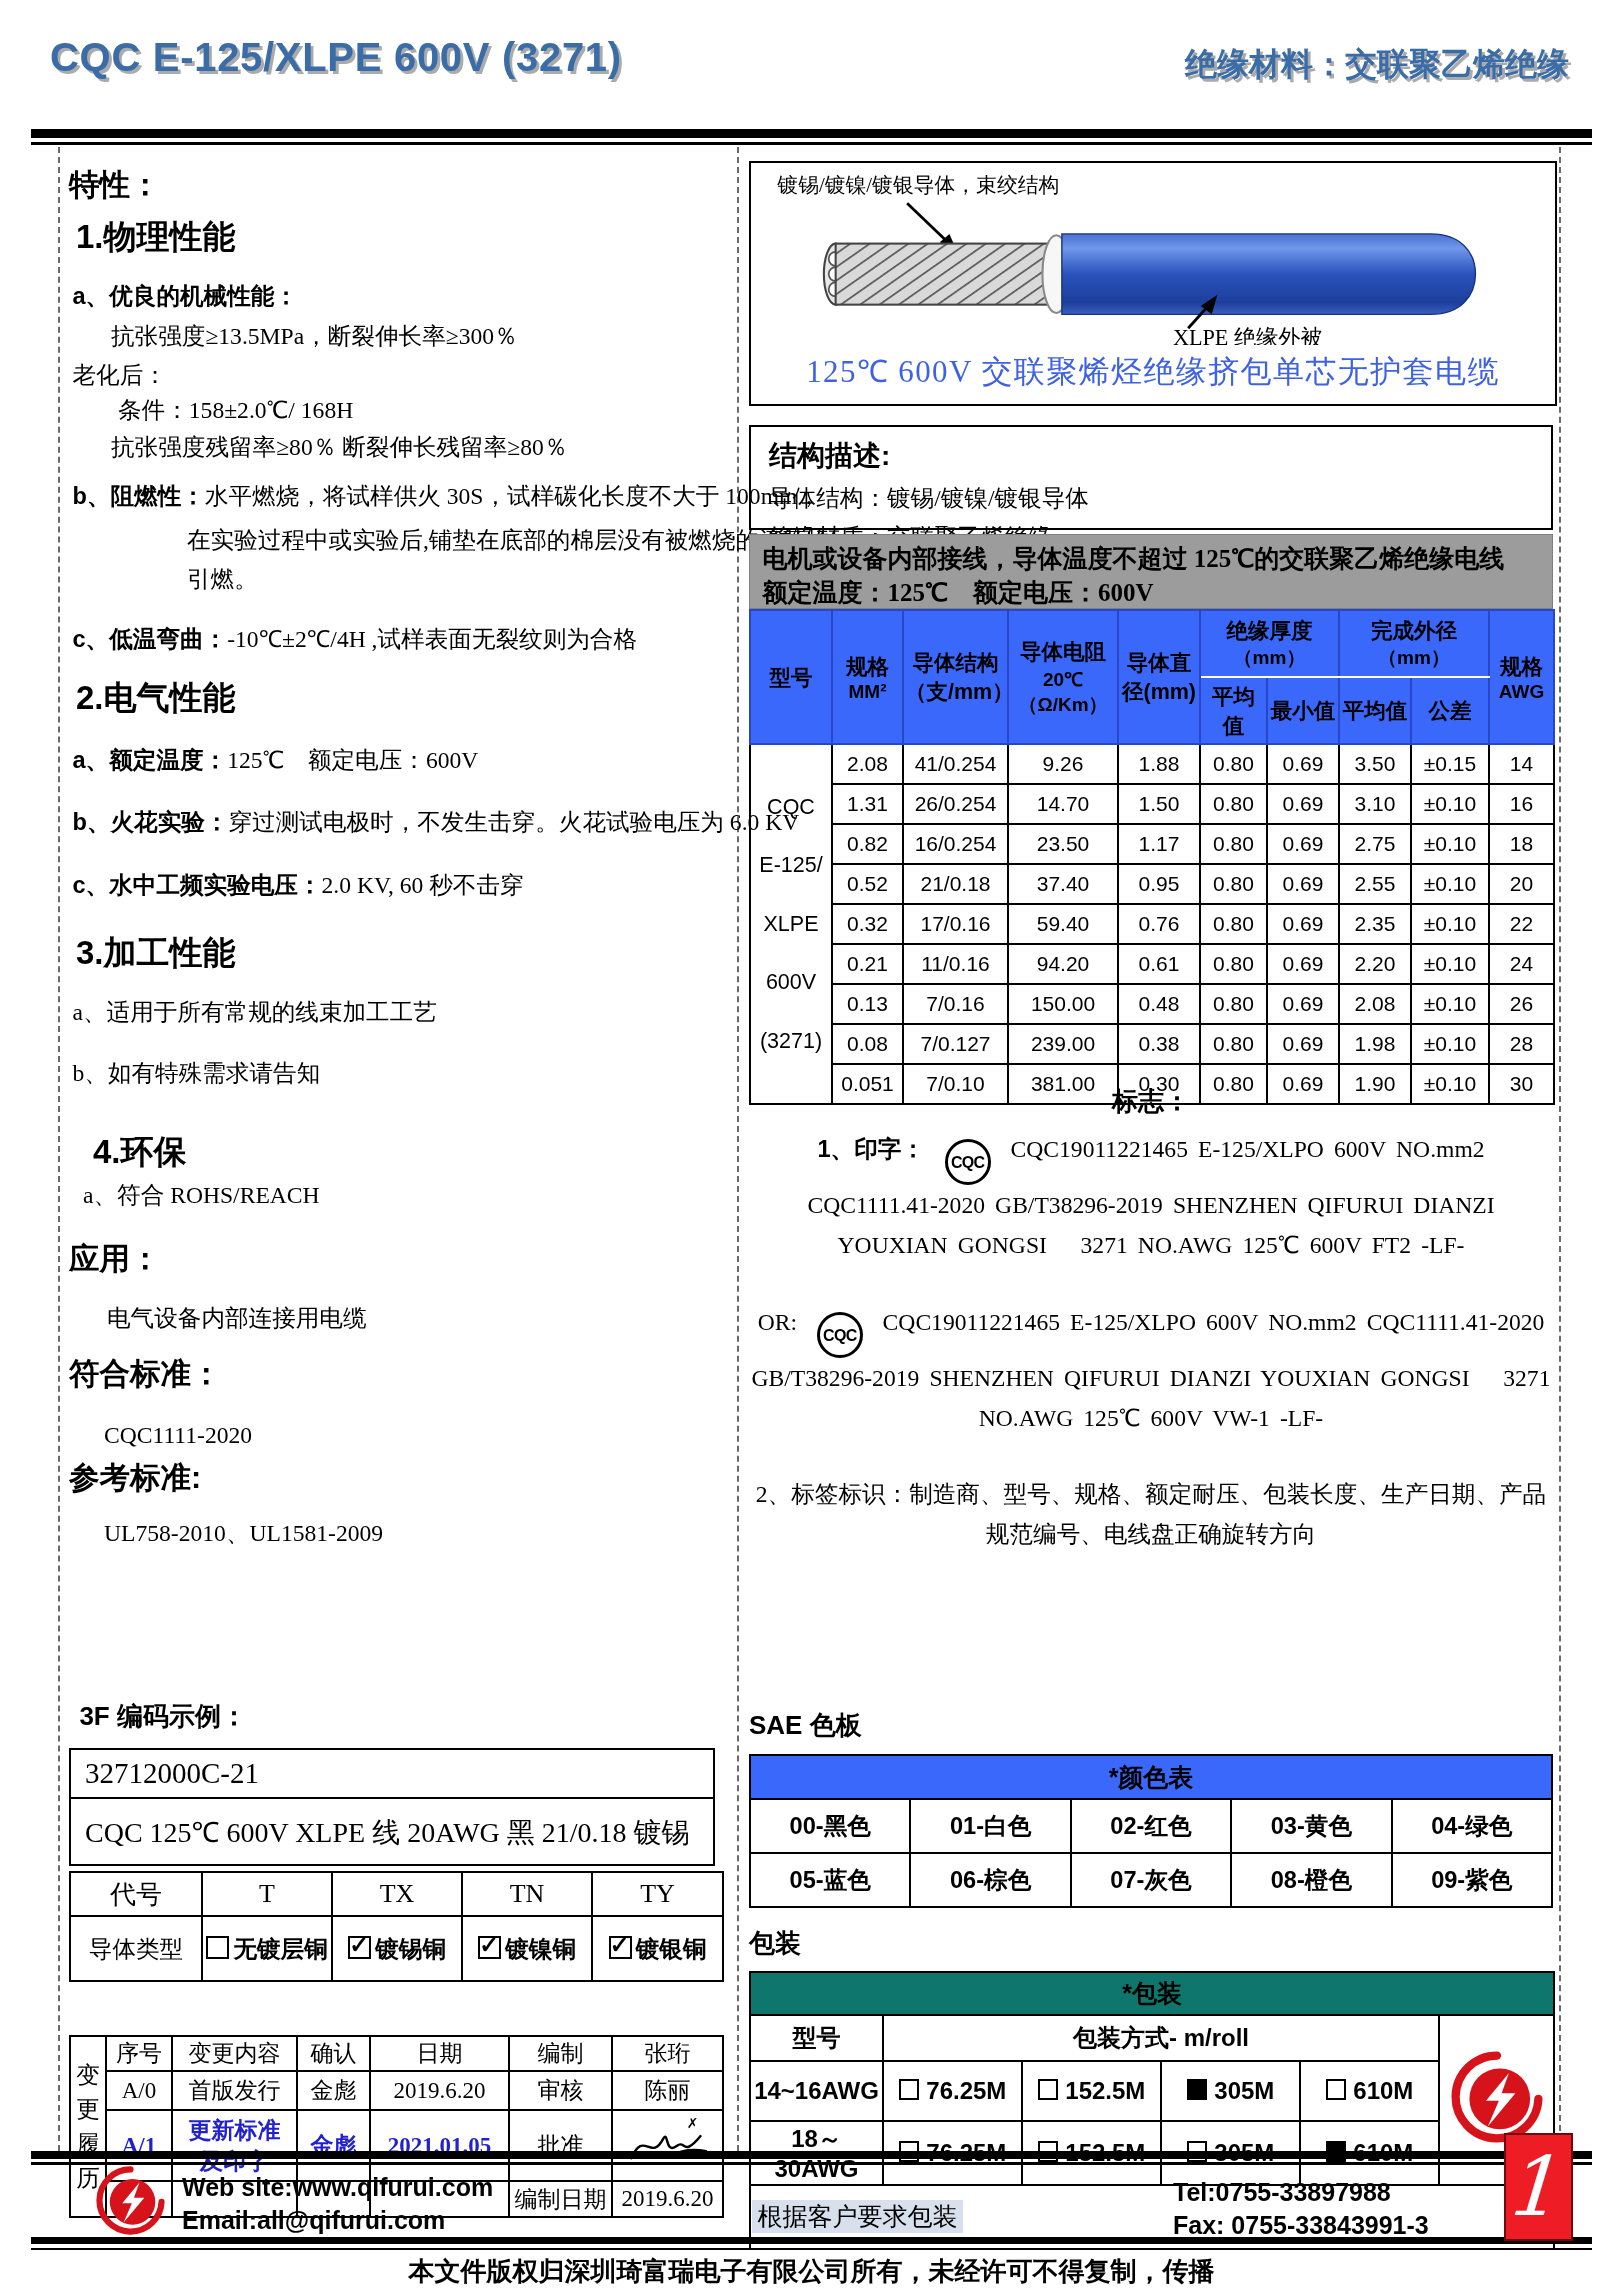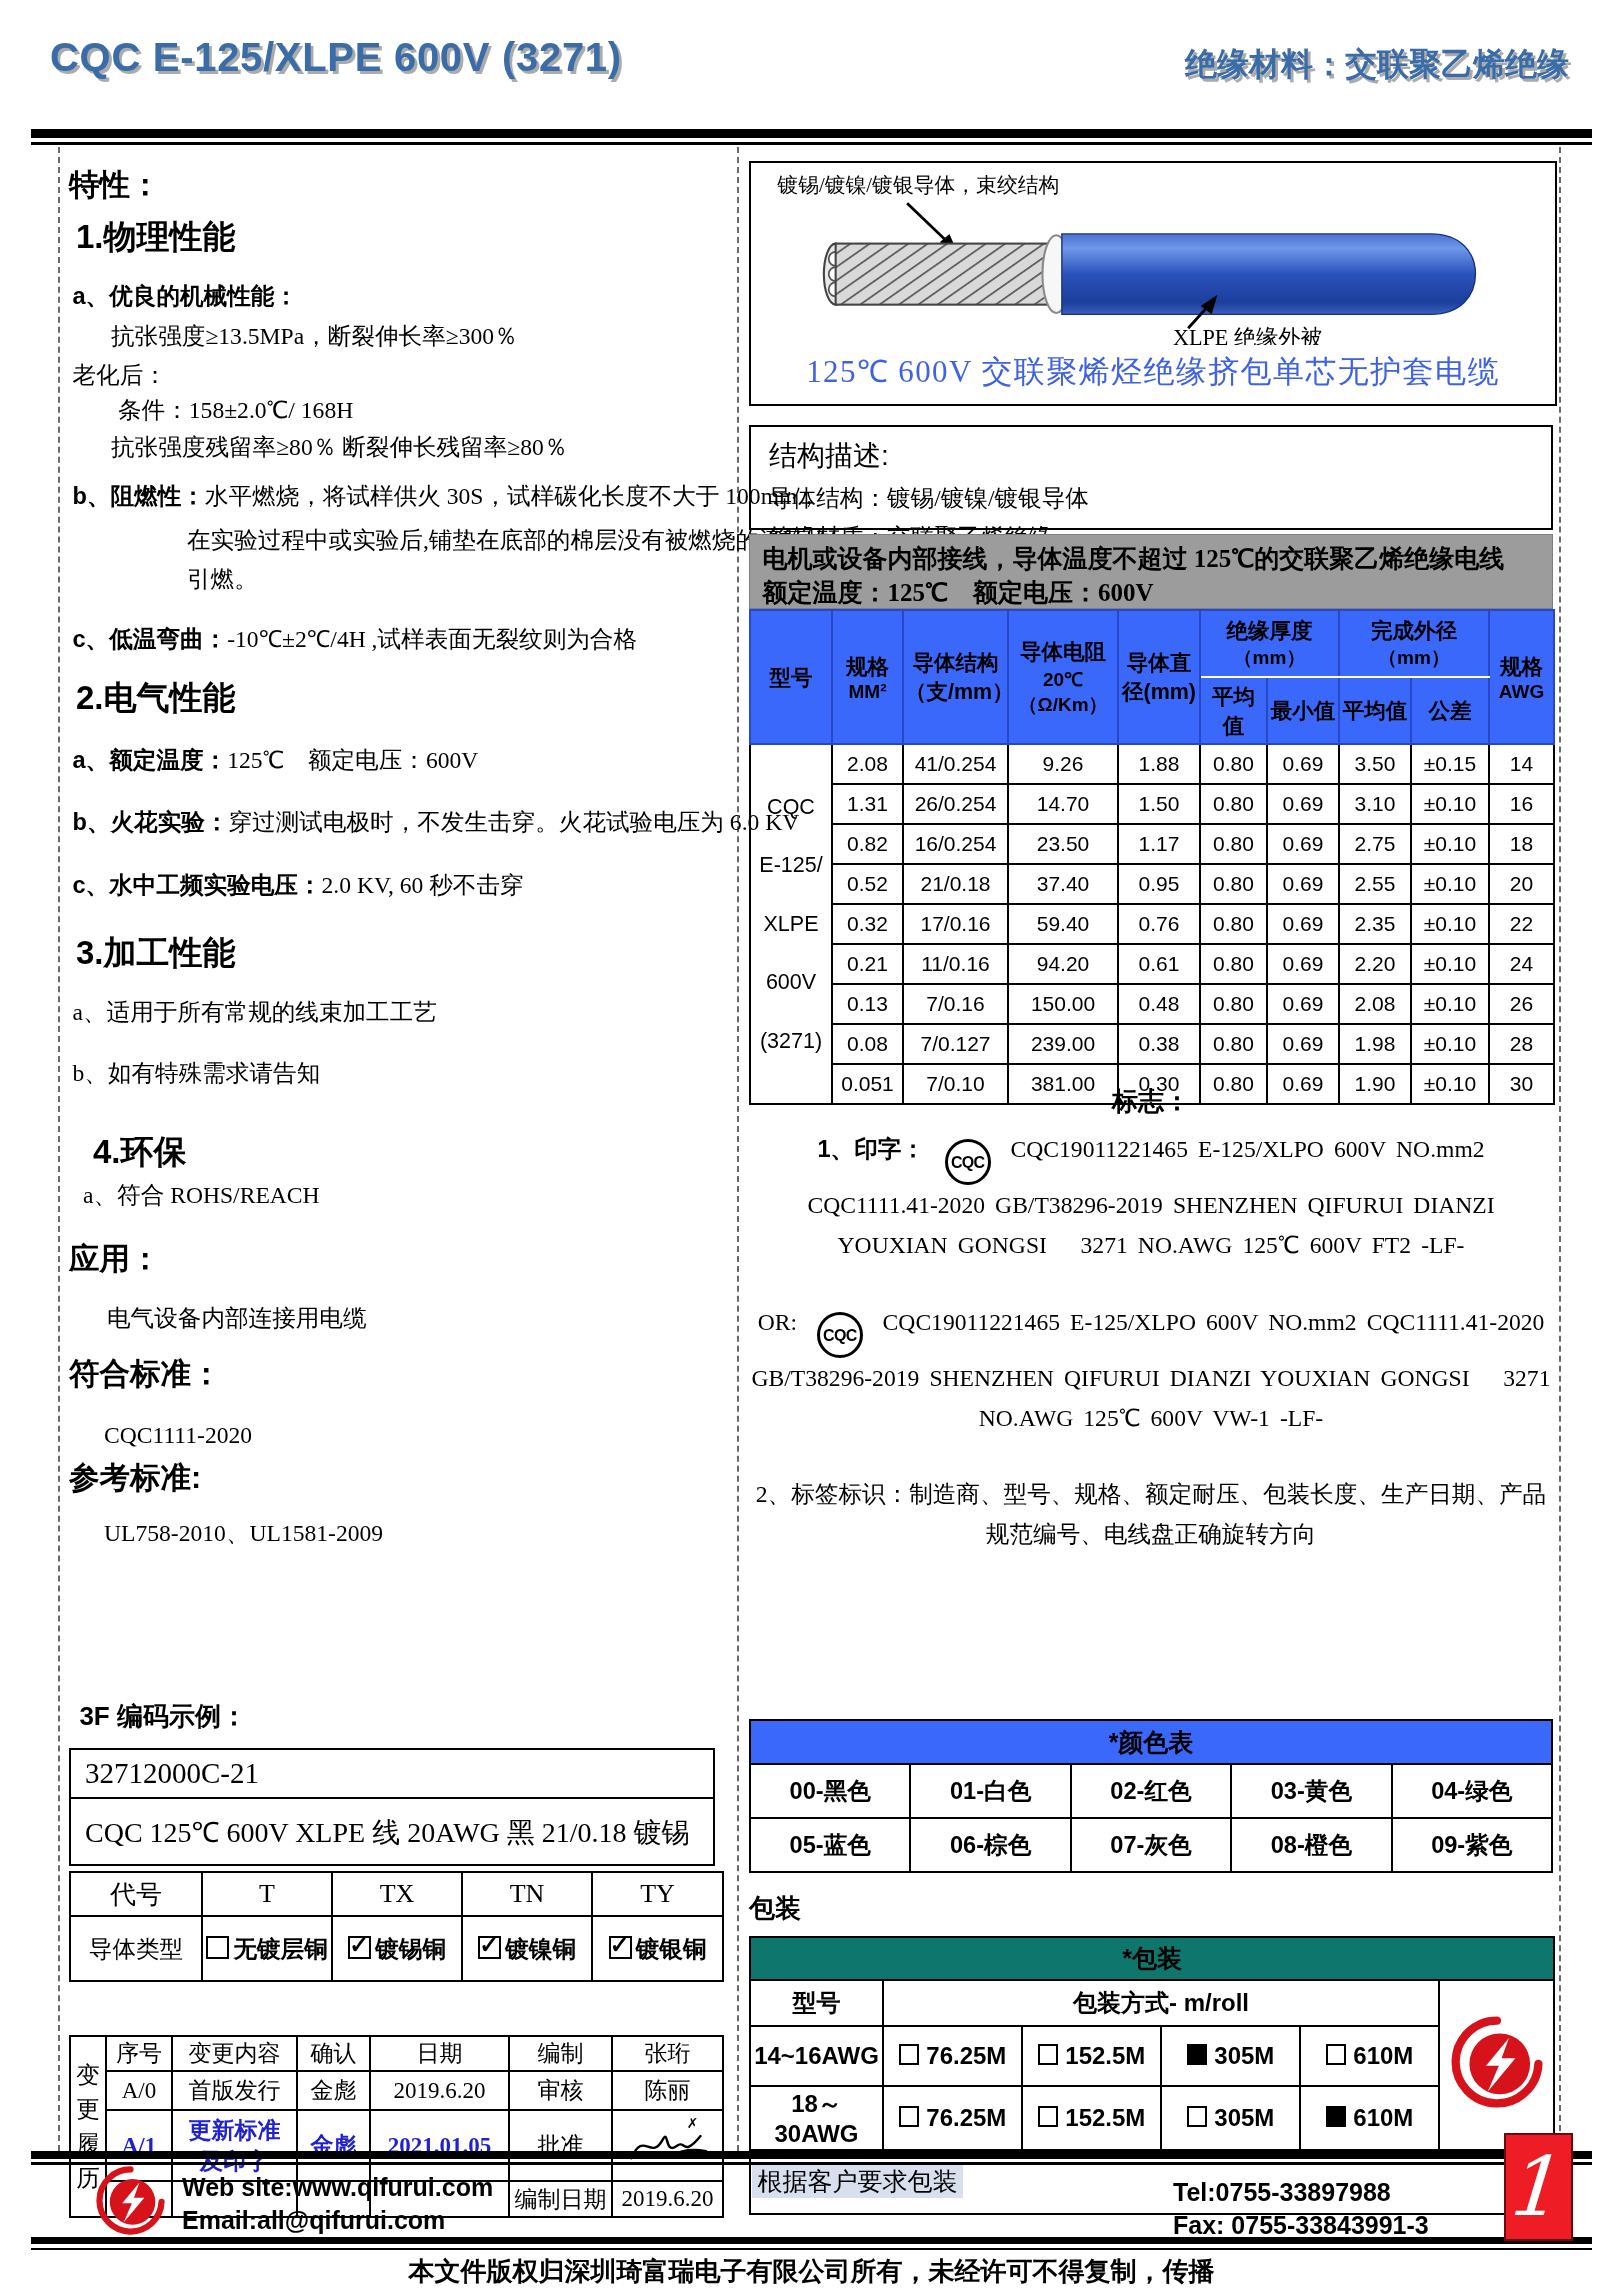--- a/index.html
+++ b/index.html
@@ -42,21 +42,21 @@
   .revtbl td{border:2.1px solid #000;text-align:center;font-size:23px;
              font-family:"Liberation Serif",serif;overflow:hidden;}
   .revtbl .side{font-size:23.6px;line-height:1.45;padding:0 4.2px;word-break:break-all;}
   .revtbl .blue{color:#2121ce;font-weight:bold;}
   
   .rcol-block{position:absolute;left:749px;width:804px;}
   .cablebox{top:11.8px;height:241px;border:2.1px solid #000;}
   .cable-title{position:absolute;left:0;right:0;top:186px;text-align:center;
                font-size:31px;color:#3f62e3;font-family:"Liberation Serif",serif;letter-spacing:1.4px;}
   .structbox{top:265px;height:105px;border:2.1px solid #000;padding:9.7px 18px;box-sizing:border-box;}
-  .structbox .h{font-size:28px;font-weight:normal;}
+  .structbox .h{font-size:28px;font-weight:bold;}
   .structbox .l{font-size:23.6px;font-family:"Liberation Serif",serif;margin-top:7px;}
   .graybox{top:375px;height:75px;background:#9c9c9c;border:1.4px solid #7e7e7e;
            padding:7px 12.5px;box-sizing:border-box;}
   .graybox div{font-size:25px;font-family:"Liberation Serif",serif;line-height:1.35;}
   
   .spectbl{top:450px;width:804px;table-layout:fixed;}
   .spectbl th,.spectbl td{border:2.1px solid #000;text-align:center;}
   .spectbl th{background:#3a68fb;font-weight:bold;font-size:21.5px;border:2.1px solid #2746c8;}
   .spectbl th .sm{font-size:19px;}
   .spectbl th.grp{border-bottom:2.8px solid #ffffff;}
@@ -459,20 +459,21 @@
     </p>
     <p class="sp">
       <span>OR:</span>
       <span class="cqclogo">CQC</span>
       <span>CQC19011221465 E-125/XLPO 600V NO.mm2 CQC1111.41-2020 GB/T38296-2019 SHENZHEN QIFURUI DIANZI YOUXIAN GONGSI　 3271 NO.AWG 125℃ 600V VW-1 -LF-</span>
     </p>
     <p class="sp">2、标签标识：制造商、型号、规格、额定耐压、包装长度、生产日期、产品规范编号、电线盘正确旋转方向</p>
   </div>
 
   <div class="rcol-block lower" style="position:absolute;top:1708px;">
+    <div class="h">SAE 色板</div>
     <table class="saetbl">
       <tbody>
           <tr>
             <th colspan="5">*颜色表</th>
           </tr>
       <tr>
         <td>00-黑色</td>
         <td>01-白色</td>
         <td>02-红色</td>
         <td>03-黄色</td>

